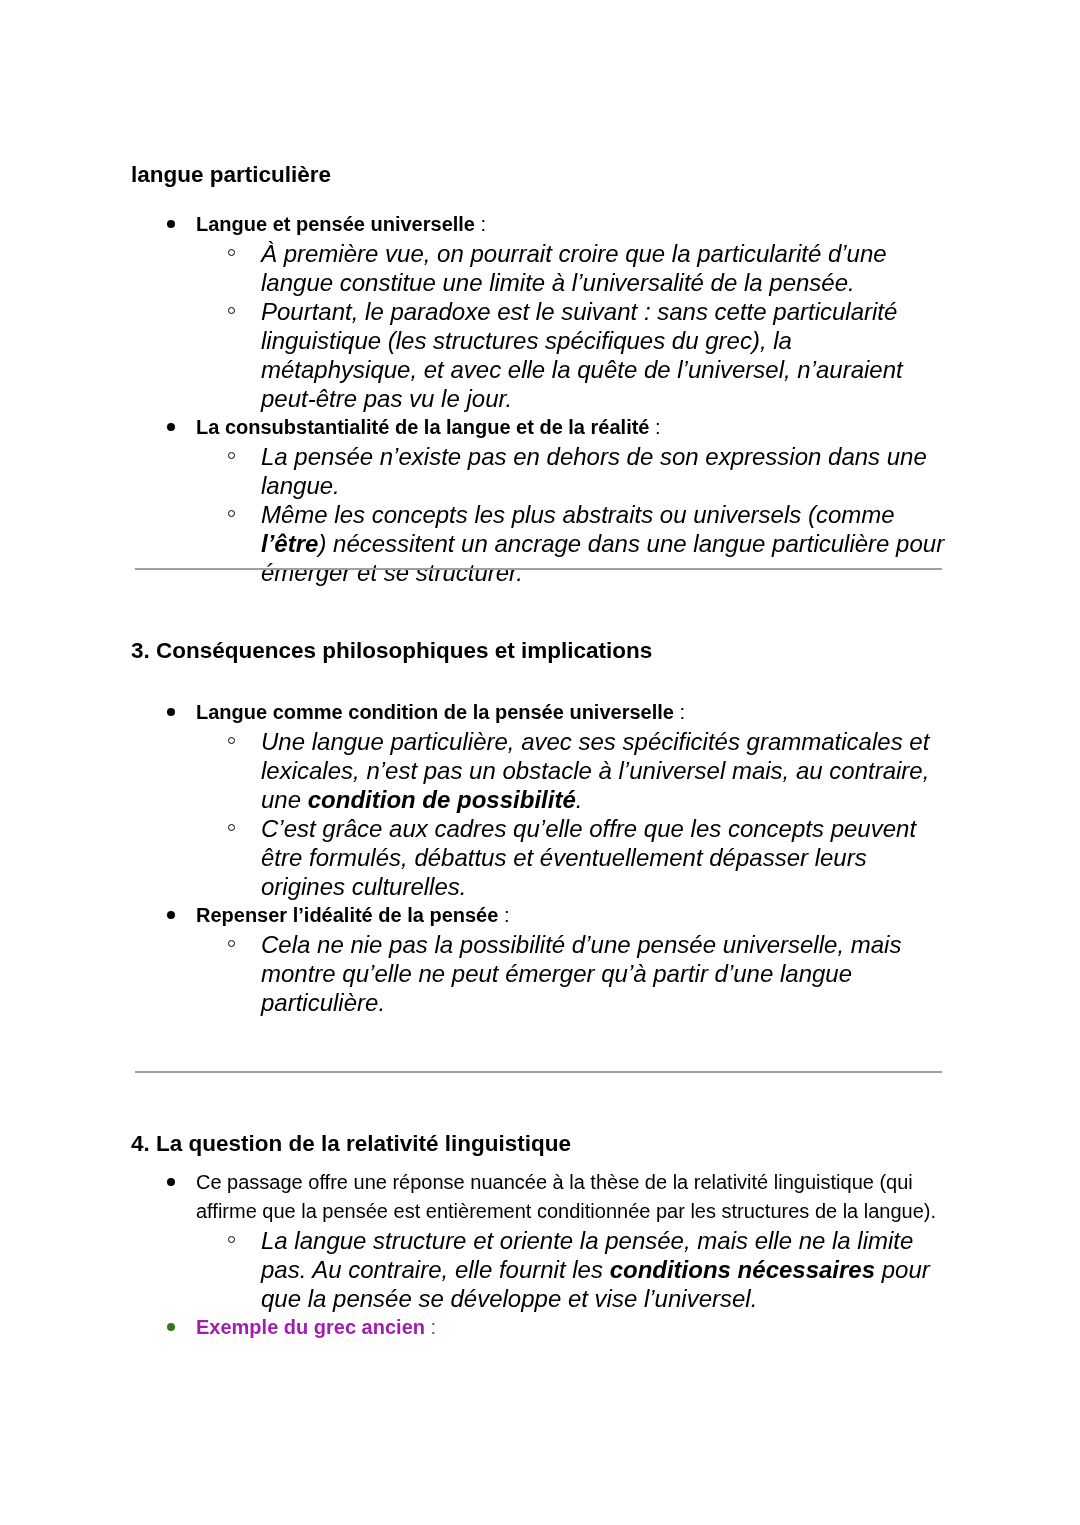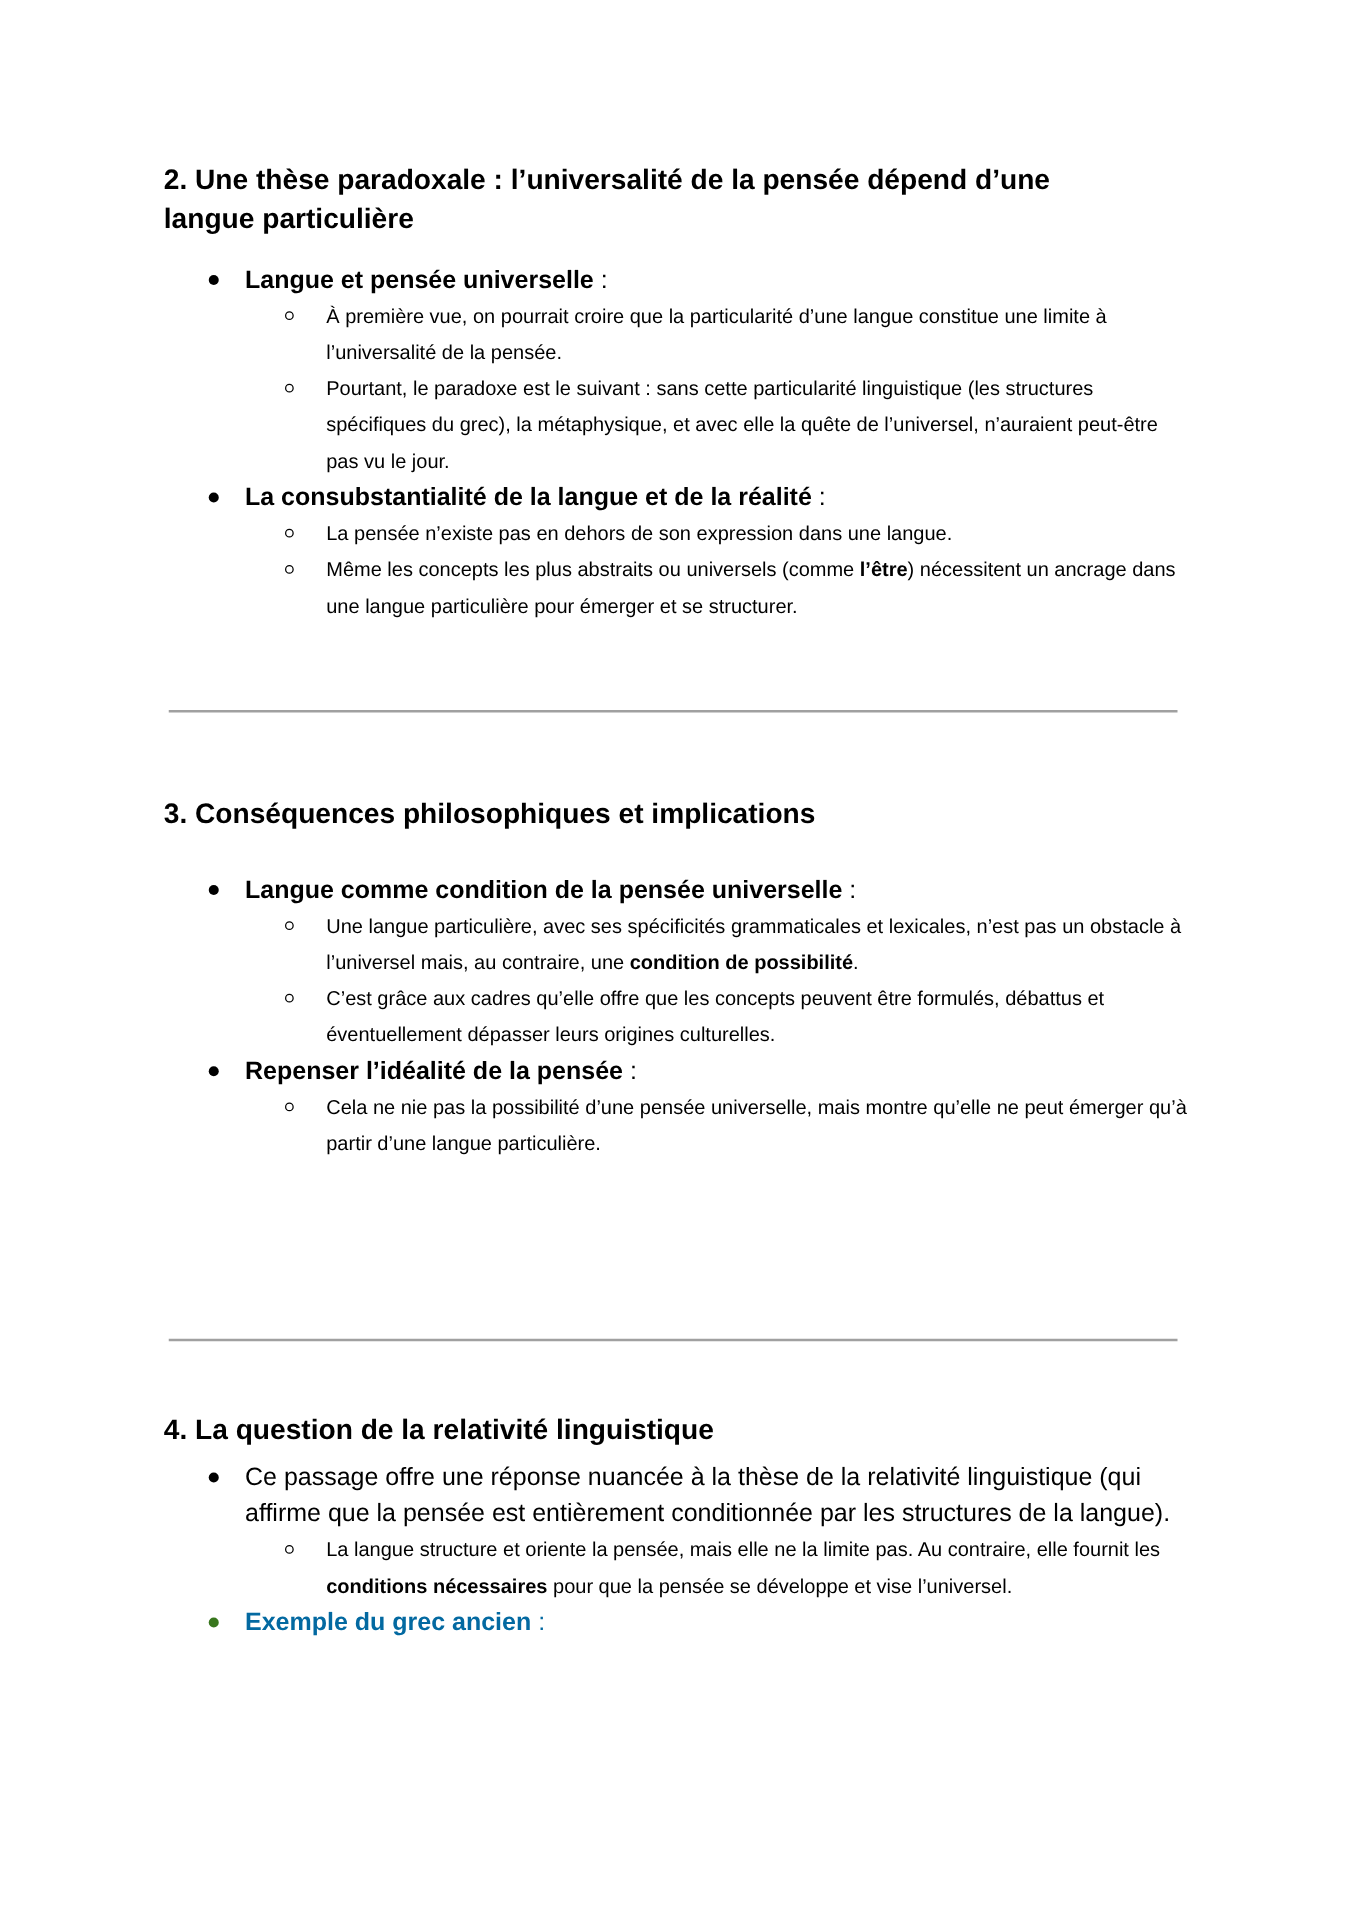--- a/index.html
+++ b/index.html
@@ -11,37 +11,37 @@
       font-family: "Liberation Sans", sans-serif;
       font-size: 22.5px; font-weight: bold; line-height: 31px; margin: 0;
     }
     ul.l1 { list-style: none; margin: 0; padding: 0; }
     ul.l1 > li { position: relative; padding-left: 65px; font-size: 20px; line-height: 29px; }
     ul.l1 > li > .bullet {
       position: absolute; left: 36px; top: 10px; width: 8px; height: 8px;
       border-radius: 50%; background: #000;
     }
     ul.l2 { list-style: none; margin: 0; padding: 0; }
-    ul.l2 > li { position: relative; padding-left: 65px; font-size: 16px; line-height: 29px; margin-left: 0; }
+    ul.l2 > li { position: relative; padding-left: 65px; font-size: 24px; line-height: 29px; margin-left: 0; font-style: italic; }
     ul.l2 > li > .bullet {
       position: absolute; left: 32px; top: 10px; width: 7px; height: 7px;
       border-radius: 50%; border: 1.3px solid #000; box-sizing: border-box;
     }
     b { font-weight: bold; }
     .divider { position: absolute; left: 135px; width: 807px; height: 2px; background: #a0a0a0; }
-    .green { color: #0369a1; }
+    .green { color: #a21caf; }
     .green-bullet { background: #38761d !important; }
     .sec { position: absolute; left: 131px; width: 820px; }
   </style>
 </head>
 <body>
 
 <div class="sec" style="top:128px;">
   <h2>
-    <span>2. Une thèse paradoxale : l’universalité de la pensée dépend d’une</span><br>
+    <br>
     <span>langue particulière</span>
   </h2>
   <ul class="l1" style="margin-top:20px;">
     <li>
       <span class="bullet"></span>
       <b>Langue et pensée universelle</b><span> :</span>
       <ul class="l2">
         <li><span class="bullet"></span><span>À première vue, on pourrait croire que la particularité d’une langue constitue une limite à l’universalité de la pensée.</span></li>
         <li><span class="bullet"></span><span>Pourtant, le paradoxe est le suivant : sans cette particularité linguistique (les structures spécifiques du grec), la métaphysique, et avec elle la quête de l’universel, n’auraient peut-être pas vu le jour.</span></li>
       </ul>

